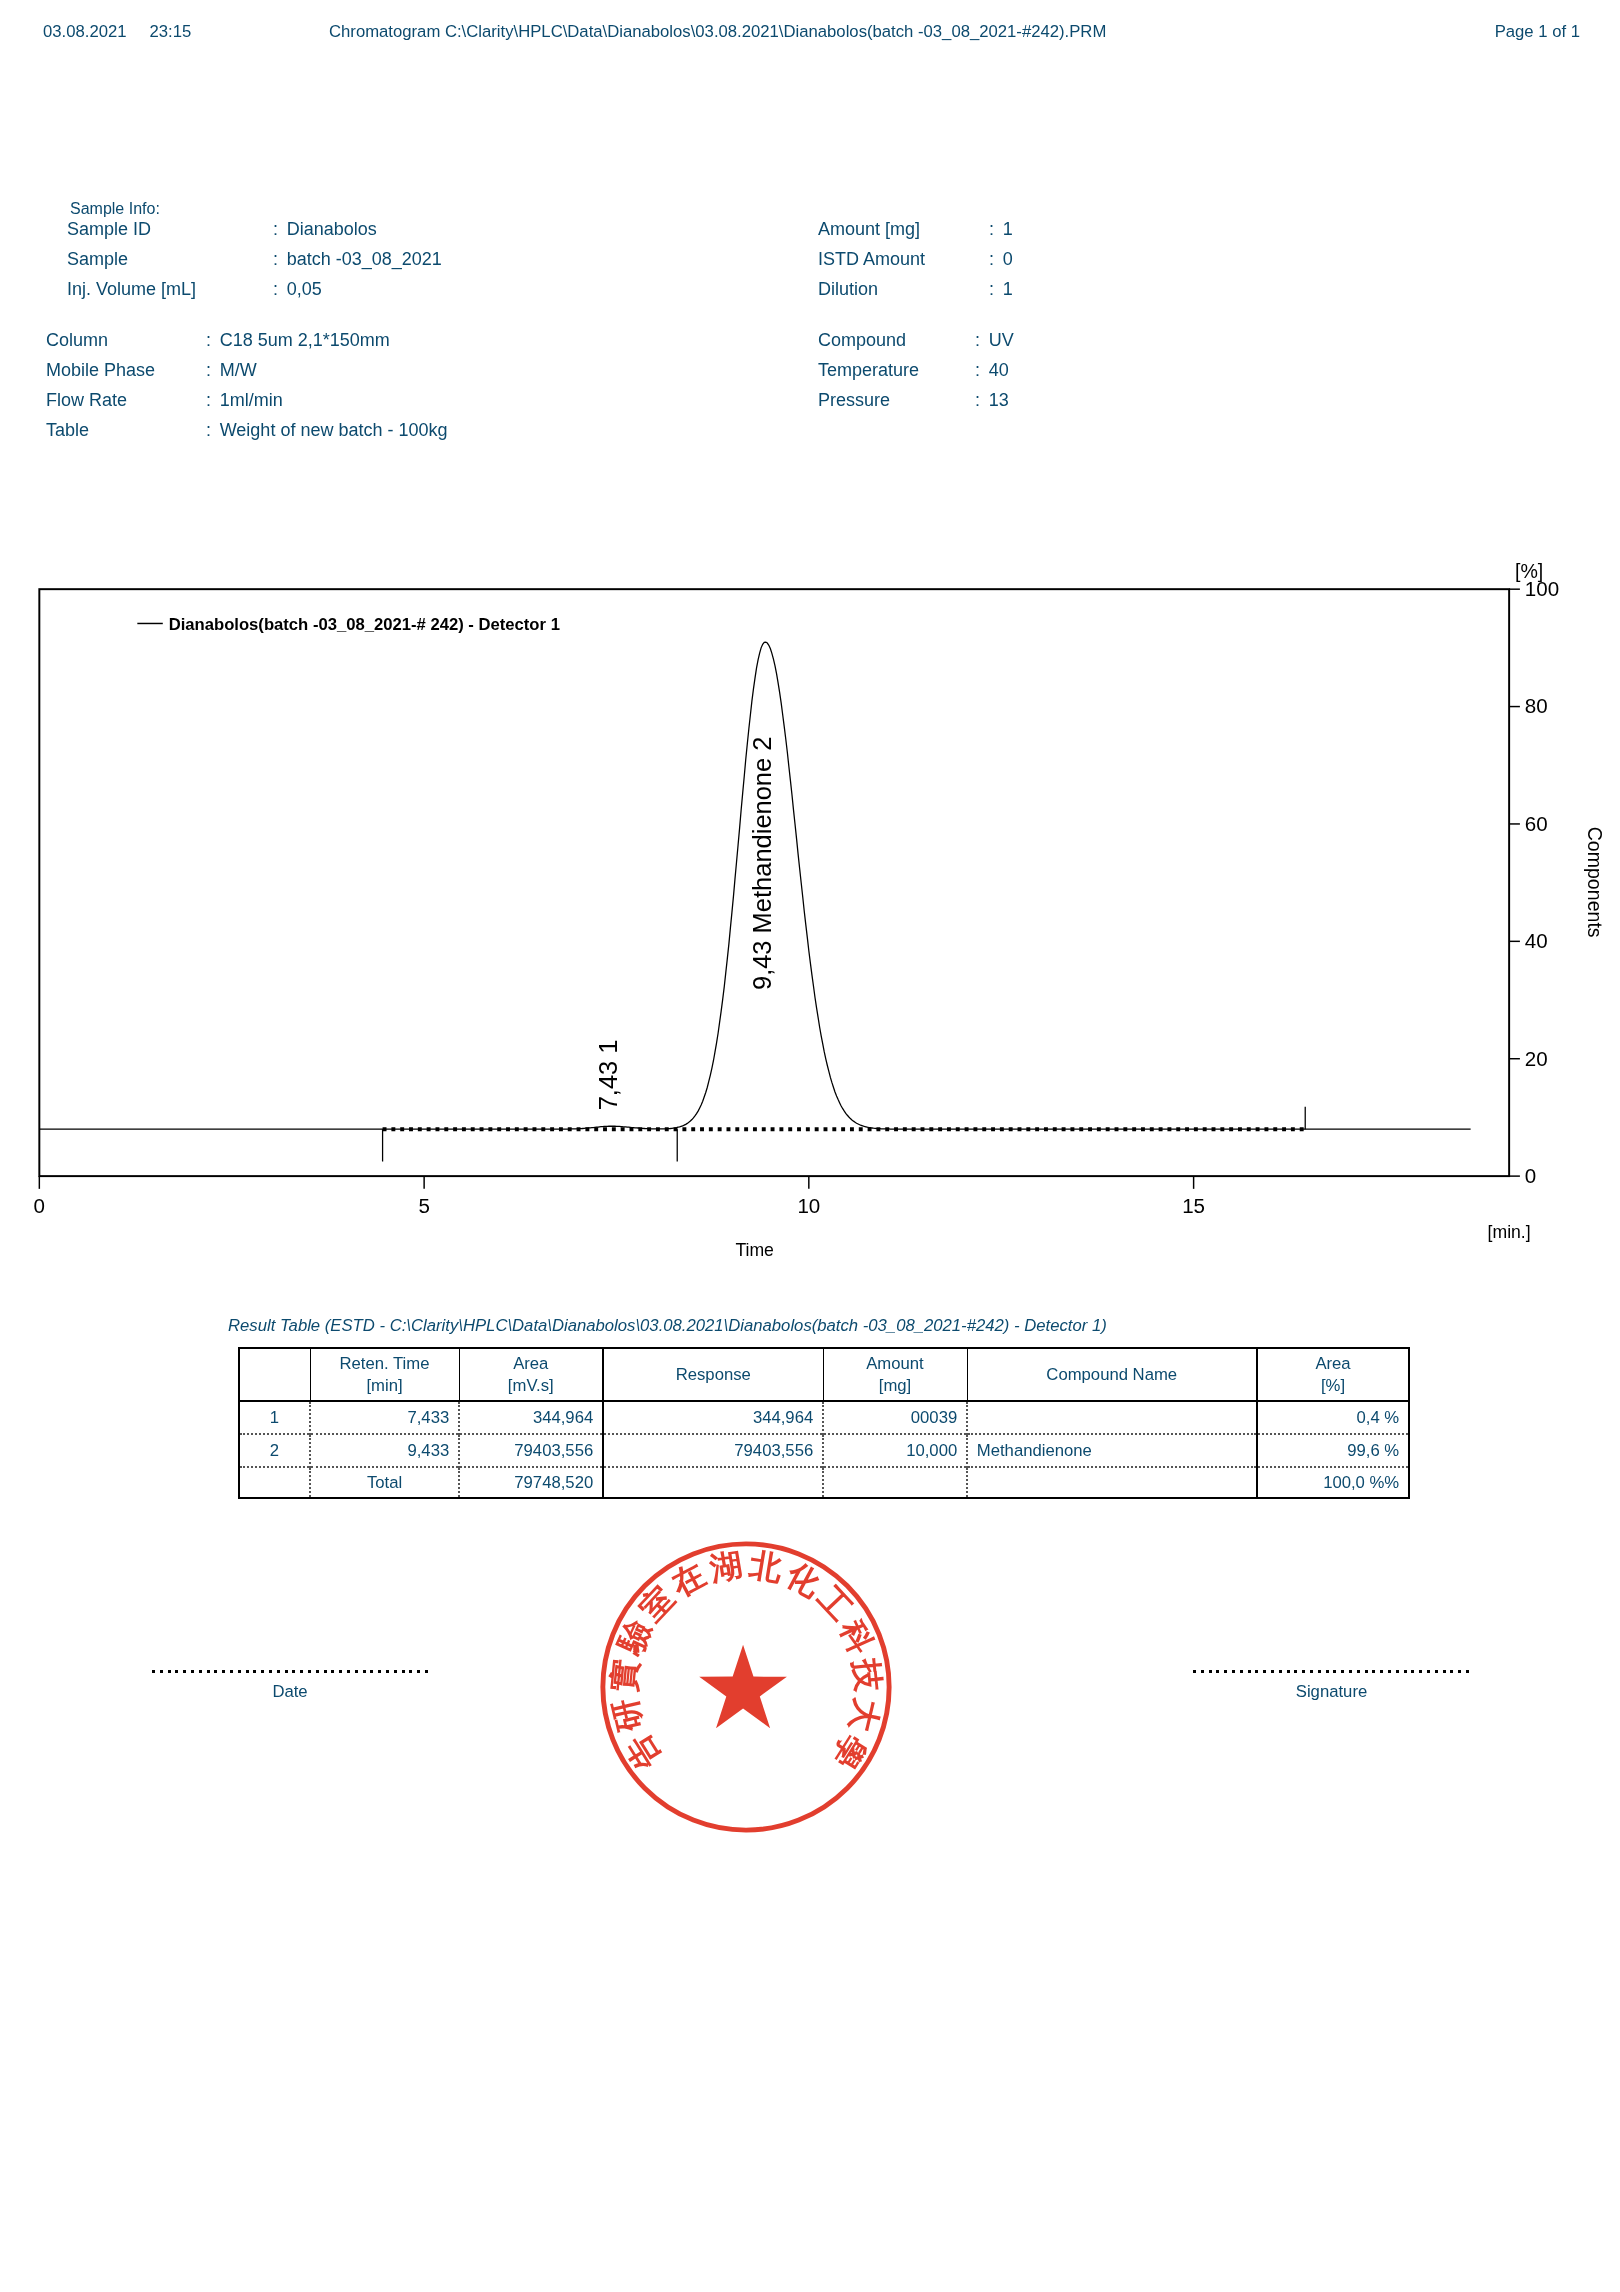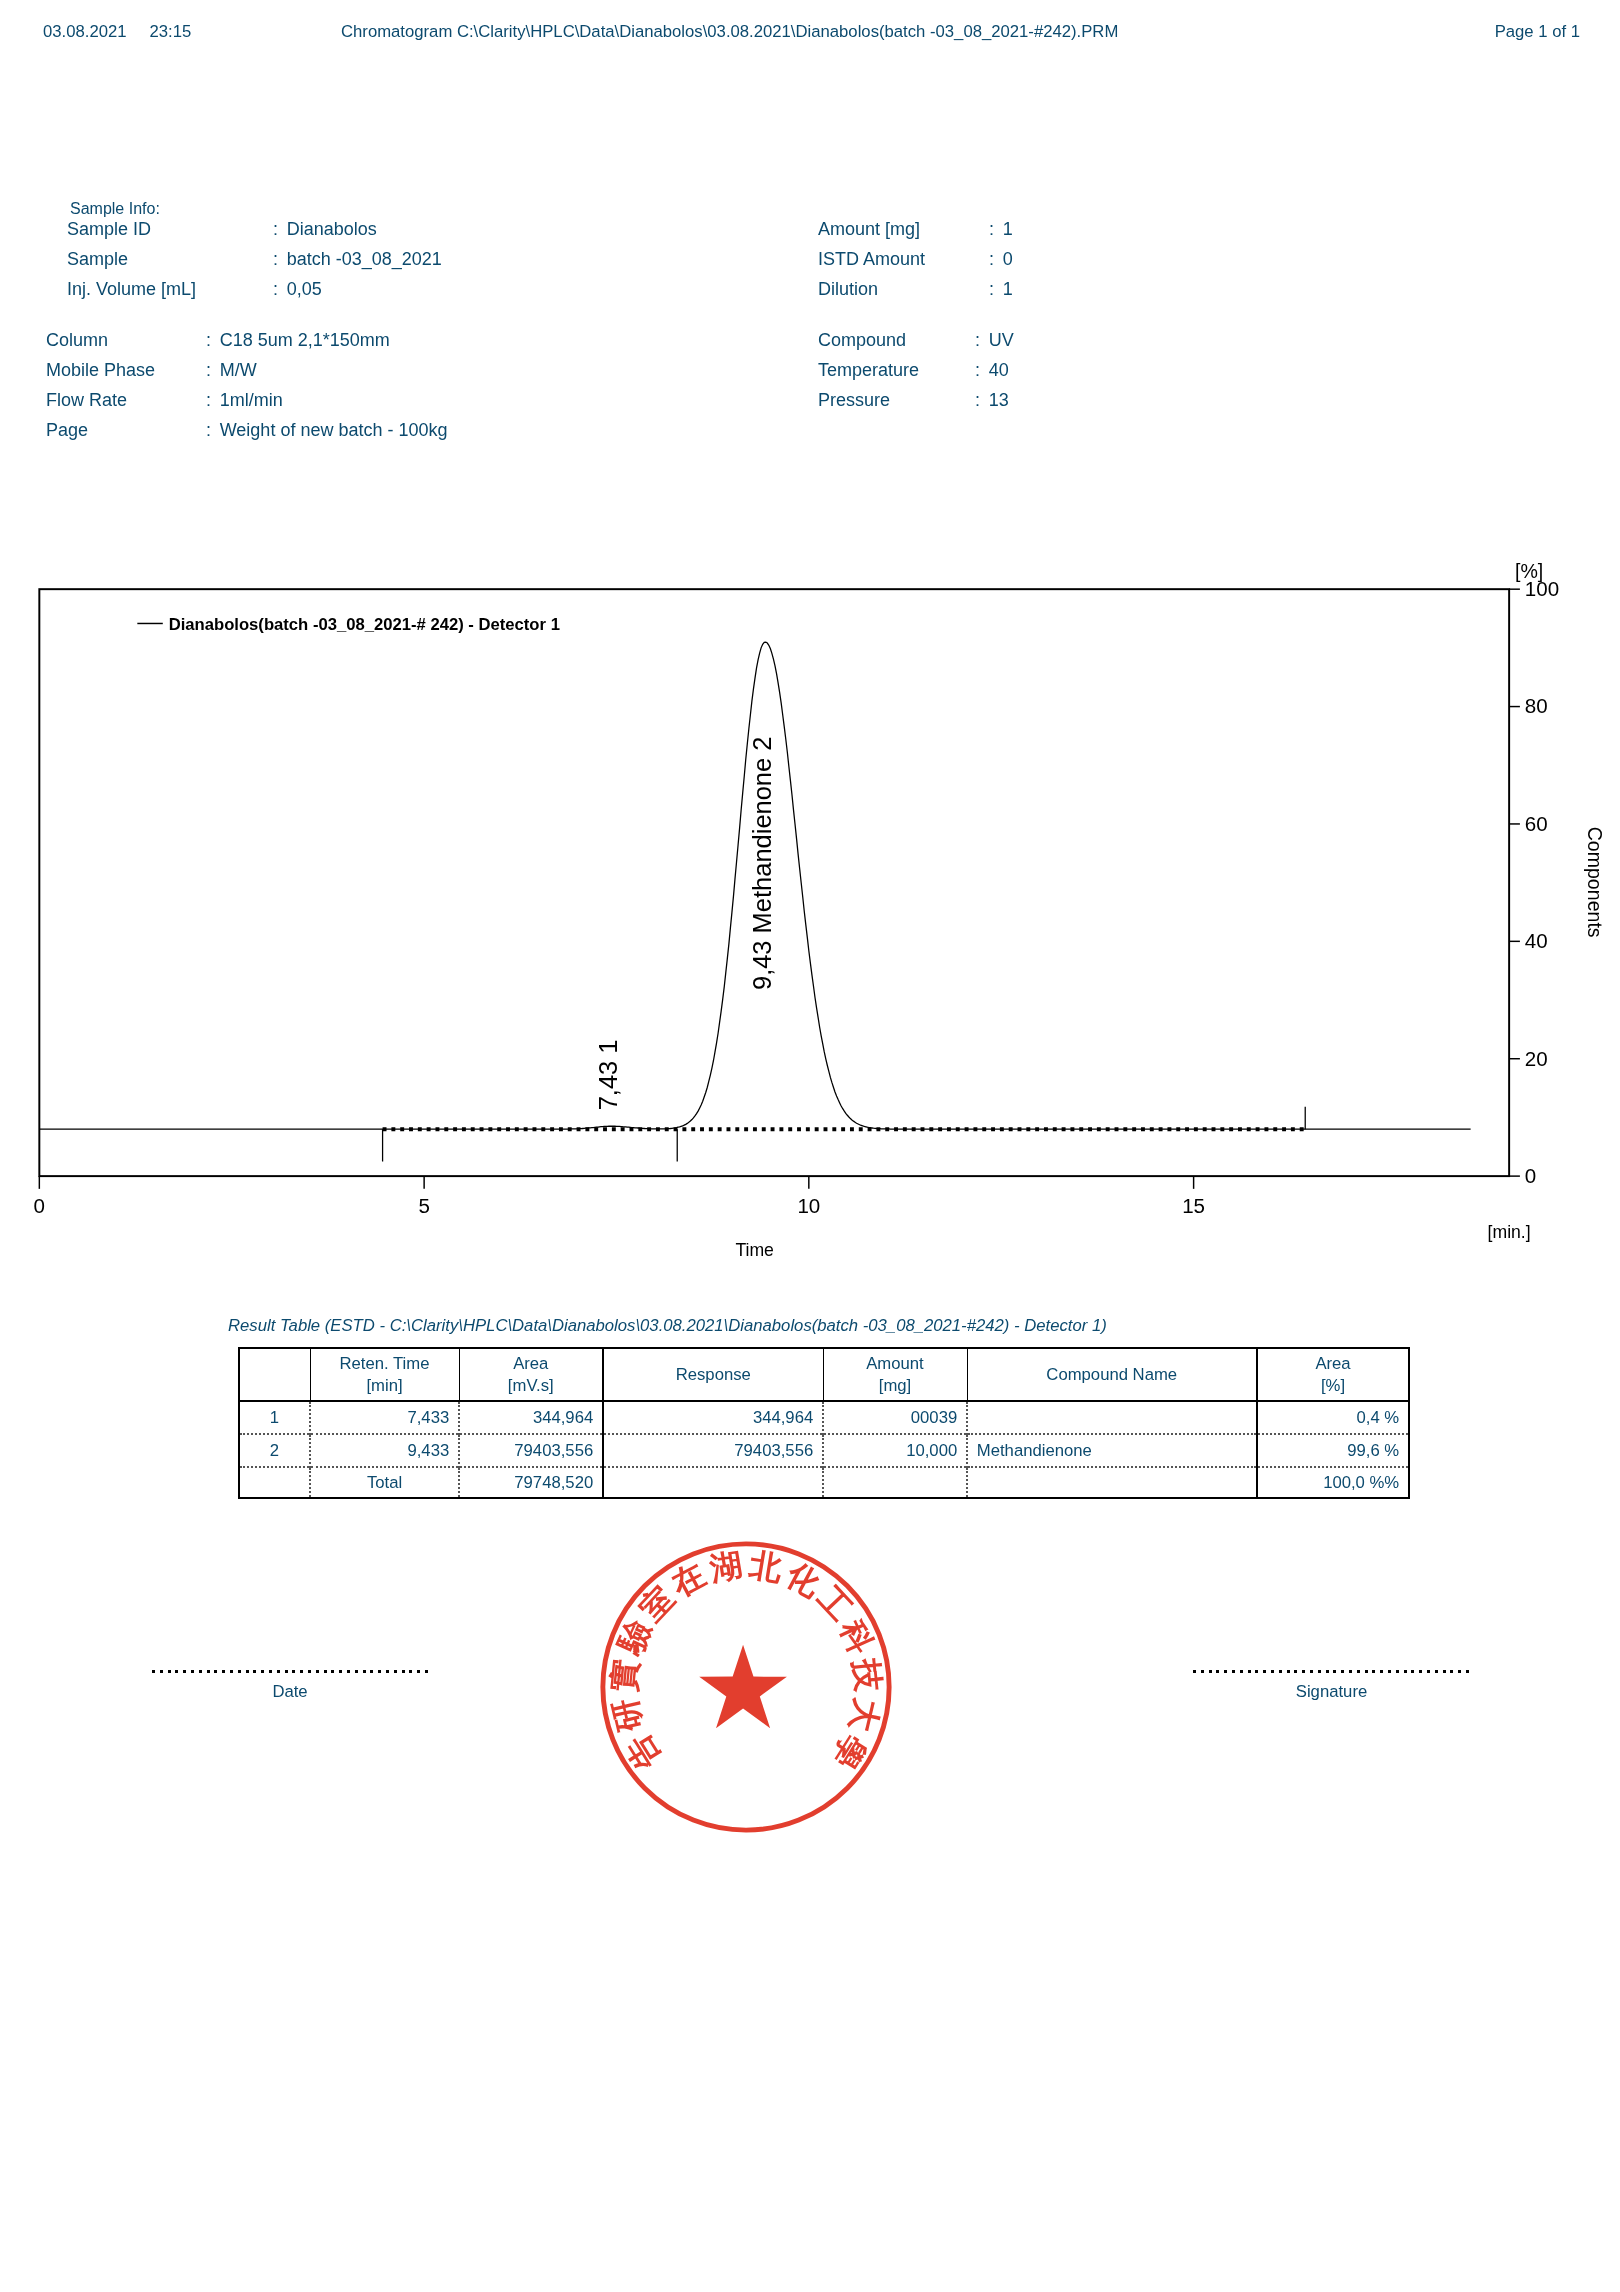--- a/index.html
+++ b/index.html
@@ -36,21 +36,21 @@
 </head>
 <body>
 
 <div class="page">
 
   <div class="abs hdr" style="left:43px;top:21.6px;">
     <span>03.08.2021</span>
     <span style="display:inline-block;width:13.7px;"></span>
     <span>23:15</span>
   </div>
-  <div class="abs hdr" style="left:329px;top:21.6px;margin-left:12px;">Chromatogram C:\Clarity\HPLC\Data\Dianabolos\03.08.2021\Dianabolos(batch -03_08_2021-#242).PRM</div>
+  <div class="abs hdr" style="left:329px;top:21.6px;">Chromatogram C:\Clarity\HPLC\Data\Dianabolos\03.08.2021\Dianabolos(batch -03_08_2021-#242).PRM</div>
   <div class="abs hdr" style="left:1376px;top:21.6px;width:204px;text-align:right;">Page 1 of 1</div>
 
   <div class="abs fs17" style="left:46px;top:201px;">Sample Info:</div>
   <div class="info-group" style="left:67px;top:214px;">
       <div class="info-row">
         <span class="lbl" style="width:206px">Sample ID</span>
         <span class="colon">:</span>
         <span class="val">Dianabolos</span>
       </div>
       <div class="info-row">
@@ -91,21 +91,21 @@
         <span class="lbl" style="width:160px">Mobile Phase</span>
         <span class="colon">:</span>
         <span class="val">M/W</span>
       </div>
       <div class="info-row">
         <span class="lbl" style="width:160px">Flow Rate</span>
         <span class="colon">:</span>
         <span class="val">1ml/min</span>
       </div>
       <div class="info-row">
-        <span class="lbl" style="width:160px">Page</span>
+        <span class="lbl" style="width:160px">Table</span>
         <span class="colon">:</span>
         <span class="val">Weight of new batch - 100kg</span>
       </div>
     </div>
   <div class="info-group" style="left:818px;top:325px;">
       <div class="info-row">
         <span class="lbl" style="width:157px">Compound</span>
         <span class="colon">:</span>
         <span class="val">UV</span>
       </div>

